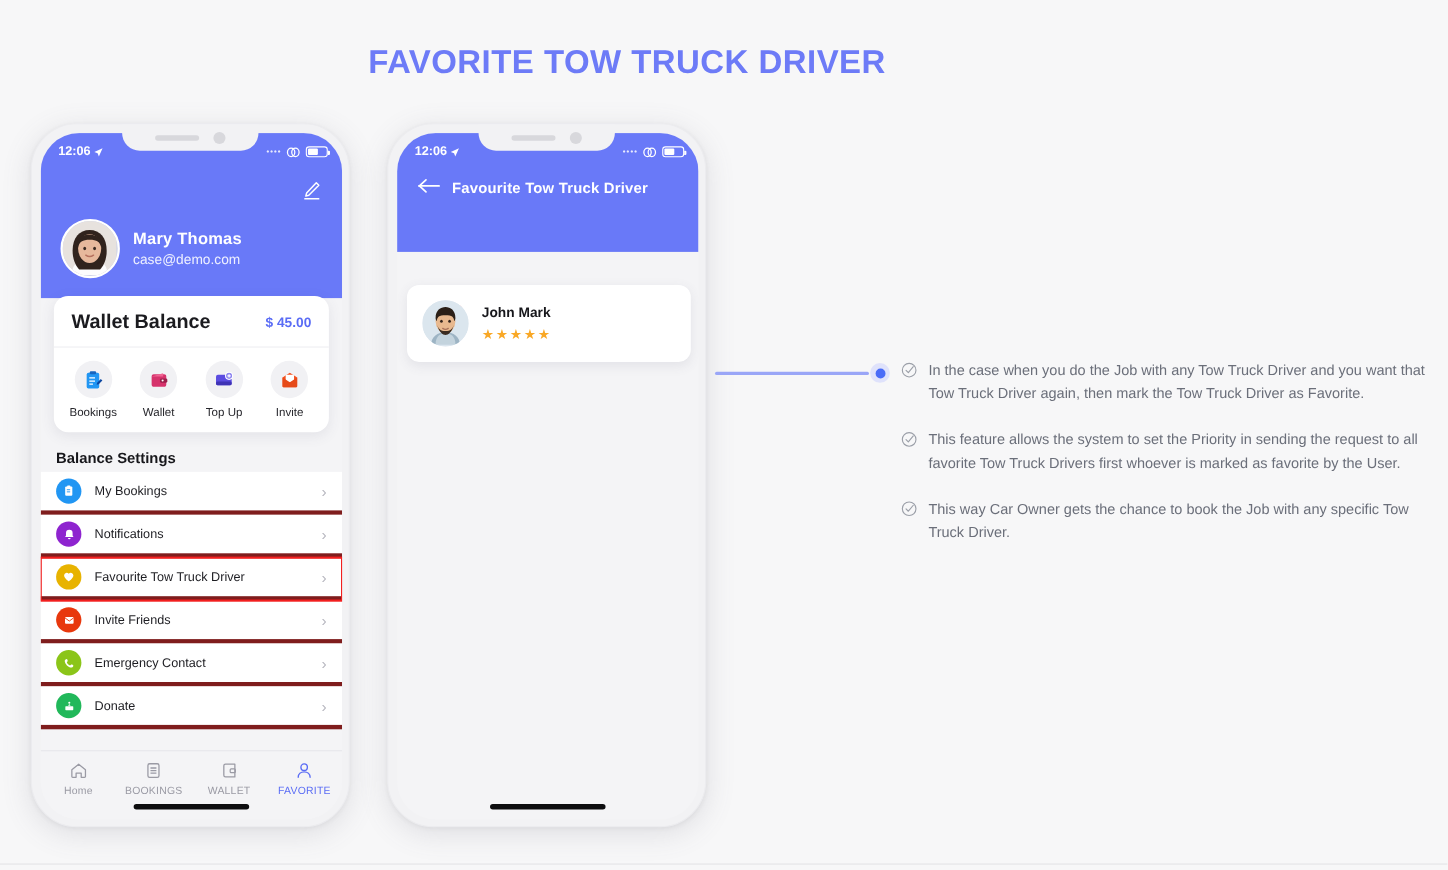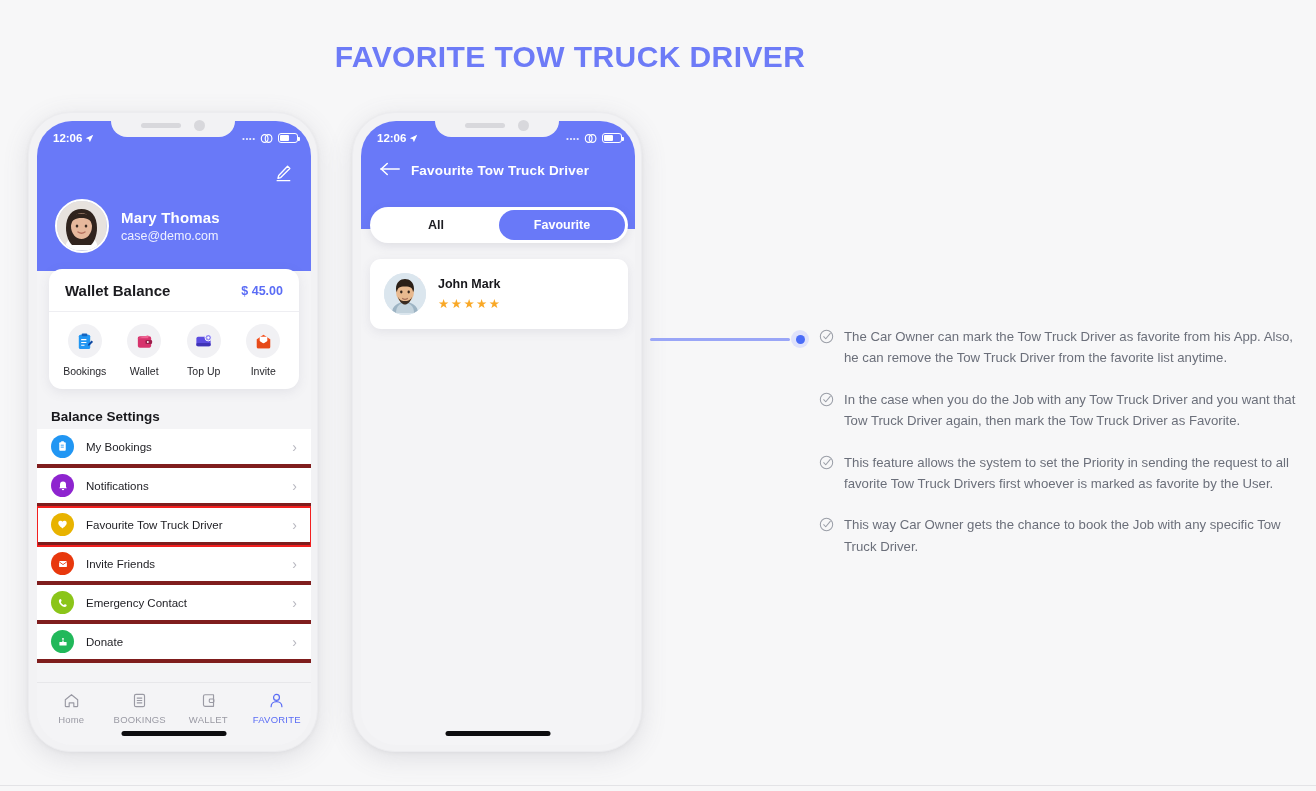--- a/index.html
+++ b/index.html
@@ -106,21 +106,21 @@
     width: 250px;
     background: #fff; border-radius: 13px;
     box-shadow: 0 3px 12px rgba(80,80,110,0.10);
     overflow: hidden;
   }
   .wallet-top {
     display: flex; align-items: center; justify-content: space-between;
     padding: 13px 16px 12px 16px;
     border-bottom: 1px solid #eeeef2;
   }
-  .wallet-label { font-size: 15px; font-weight: bold; color: #1b1b1f; }
+  .wallet-label { font-size: 18px; font-weight: bold; color: #1b1b1f; }
   .wallet-amount { font-size: 12.5px; font-weight: bold; color: #5a6cf5; }
   .wallet-actions { display: flex; padding: 12px 6px 12px 6px; }
   .wa {
     flex: 1; display: flex; flex-direction: column; align-items: center; gap: 7px;
     cursor: pointer;
   }
   .wa-circle {
     width: 34px; height: 34px; border-radius: 50%;
     background: #f1f1f4;
     display: flex; align-items: center; justify-content: center;
@@ -501,24 +501,20 @@
       <div class="p2-navrow">
         <span class="back-arrow">
           <svg width="22" height="16" viewBox="0 0 24 16">
               <line x1="2" y1="8" x2="22" y2="8" stroke="#fff" stroke-width="1.7" stroke-linecap="round"></line>
               <polyline points="9,2 2.5,8 9,14" fill="none" stroke="#fff" stroke-width="1.7" stroke-linecap="round" stroke-linejoin="round"></polyline>
             </svg>
         </span>
         <span class="p2-title">Favourite Tow Truck Driver</span>
       </div>
 
-      <div class="segment">
-        <div class="seg-btn">All</div>
-        <div class="seg-btn active">Favourite</div>
-      </div>
 
       <div class="driver-card">
         <div class="avatar-drv">
           <svg width="42" height="42" viewBox="0 0 42 42">
             <rect width="42" height="42" fill="#dbe6ee"></rect>
             <path d="M8 40c0-7 5.8-11 13-11s13 4 13 11z" fill="#9db4c4"></path>
             <path d="M12 40c0-7 4-10 9-10s9 3 9 10z" fill="#c3d3dd"></path>
             <ellipse cx="21" cy="19" rx="9" ry="11" fill="#e8b98f"></ellipse>
             <path d="M12 16c0-7 4.5-10 9-10s9 3 9 10c0 1-.5 2.5-1 3-.5-4-2-5.5-8-5.5S13.5 15 13 19c-.5-.5-1-2-1-3z" fill="#2b2018"></path>
             <path d="M13.5 22c1.5 7 5 9.5 7.5 9.5s6-2.5 7.5-9.5c-1 4-3 6-7.5 6s-6.5-2-7.5-6z" fill="#3a2b20"></path>
@@ -542,29 +538,20 @@
     </div>
   </div>
 
   <div class="connector-line"></div>
   <div class="connector-dot">
       <i></i>
     </div>
 
   <div class="bullets">
 
-    <div class="bullet">
-      <span class="bullet-icon">
-        <svg width="15" height="15" viewBox="0 0 16 16">
-            <circle cx="8" cy="8" r="6.6" fill="none" stroke="#9b9fa8" stroke-width="1.1"></circle>
-            <polyline points="5,8.2 7.2,10.4 12,4.6" fill="none" stroke="#9b9fa8" stroke-width="1.1" stroke-linecap="round" stroke-linejoin="round"></polyline>
-          </svg>
-      </span>
-      <span class="bullet-text">The Car Owner can mark the Tow Truck Driver as favorite from his App. Also, he can remove the Tow Truck Driver from the favorite list anytime.</span>
-    </div>
 
     <div class="bullet">
       <span class="bullet-icon">
         <svg width="15" height="15" viewBox="0 0 16 16">
             <circle cx="8" cy="8" r="6.6" fill="none" stroke="#9b9fa8" stroke-width="1.1"></circle>
             <polyline points="5,8.2 7.2,10.4 12,4.6" fill="none" stroke="#9b9fa8" stroke-width="1.1" stroke-linecap="round" stroke-linejoin="round"></polyline>
           </svg>
       </span>
       <span class="bullet-text">In the case when you do the Job with any Tow Truck Driver and you want that Tow Truck Driver again, then mark the Tow Truck Driver as Favorite.</span>
     </div>

